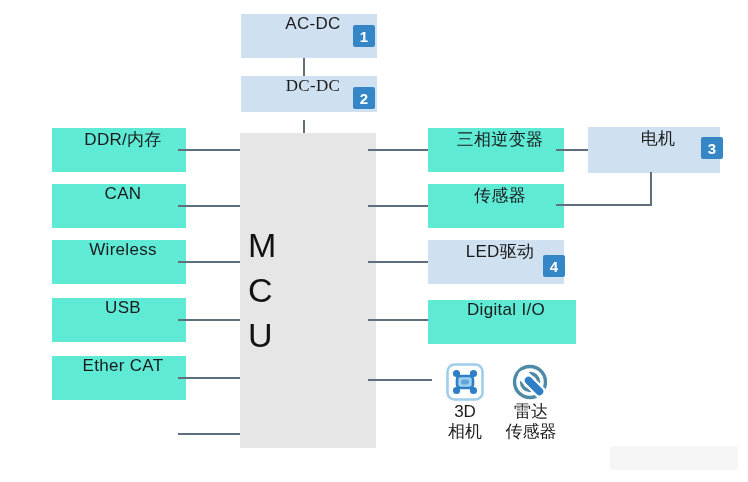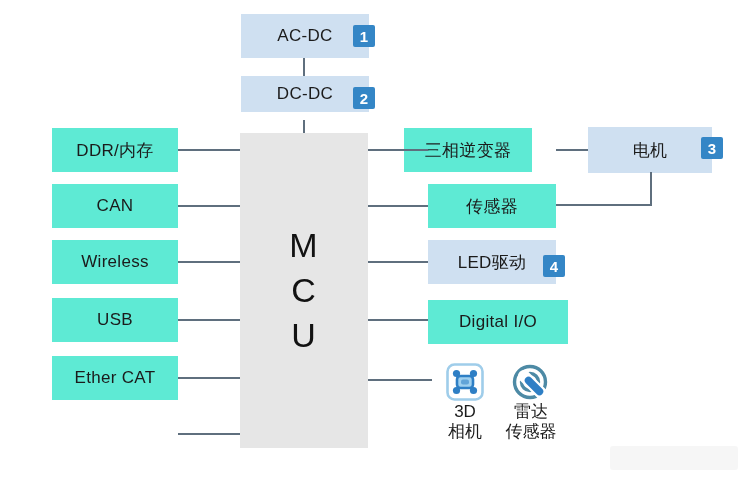--- a/index.html
+++ b/index.html
@@ -8,24 +8,25 @@
     -webkit-font-smoothing:antialiased;
   }
   .canvas{
     position:relative;
     width:748px;height:482px;
     background:#ffffff;
     overflow:hidden;
   }
   .block{
     position:absolute;
-    display:flex;align-items:center;justify-content:center;
+    display:flex;justify-content:center;
     font-size:17px;color:#1b1b1b;
     letter-spacing:.3px;
     white-space:nowrap;
+    padding-left:8px;
   }
   .gray{background:#5eead4;}
   .blue{background:#cfe0f1;}
   .mcu{
     background:#e6e6e6;
     flex-direction:column;
     font-size:34px;color:#121212;
     line-height:45px;
     letter-spacing:1px;
   }
@@ -54,21 +55,21 @@
 
 <div class="canvas">
 
   <div class="block blue" style="left:241px;top:14px;width:128px;height:44px;">
     <span>AC-DC</span>
   </div>
   <div class="badge" style="left:353px;top:25px;">1</div>
 
   <div class="line vline" style="left:303px;top:58px;height:18px;"></div>
 
-  <div class="block blue" style="left:241px;top:76px;width:128px;height:36px;">
+  <div class="block blue" style="left:241px;top:76px;width:128px;height:36px;font-family:Liberation Serif, serif;">
     <span>DC-DC</span>
   </div>
   <div class="badge" style="left:353px;top:87px;">2</div>
 
   <div class="line vline" style="left:303px;top:120px;height:13px;"></div>
 
   <div class="block mcu" style="left:240px;top:133px;width:128px;height:315px;">
     <span>M</span>
     <span>C</span>
     <span>U</span>
@@ -90,21 +91,21 @@
     <span>USB</span>
   </div>
 
   <div class="line hline" style="left:178px;top:149px;width:62px;"></div>
   <div class="line hline" style="left:178px;top:205px;width:62px;"></div>
   <div class="line hline" style="left:178px;top:261px;width:62px;"></div>
   <div class="line hline" style="left:178px;top:319px;width:62px;"></div>
   <div class="line hline" style="left:178px;top:377px;width:62px;"></div>
   <div class="line hline" style="left:178px;top:433px;width:62px;"></div>
 
-  <div class="block gray" style="left:404px;top:128px;width:128px;height:44px;">
+  <div class="block gray" style="left:428px;top:128px;width:128px;height:44px;">
     <span>三相逆变器</span>
   </div>
   <div class="block gray" style="left:428px;top:184px;width:128px;height:44px;">
     <span>传感器</span>
   </div>
   <div class="block blue" style="left:428px;top:240px;width:128px;height:44px;">
     <span>LED驱动</span>
   </div>
   <div class="badge" style="left:543px;top:255px;">4</div>
   <div class="block gray" style="left:428px;top:300px;width:140px;height:44px;">

